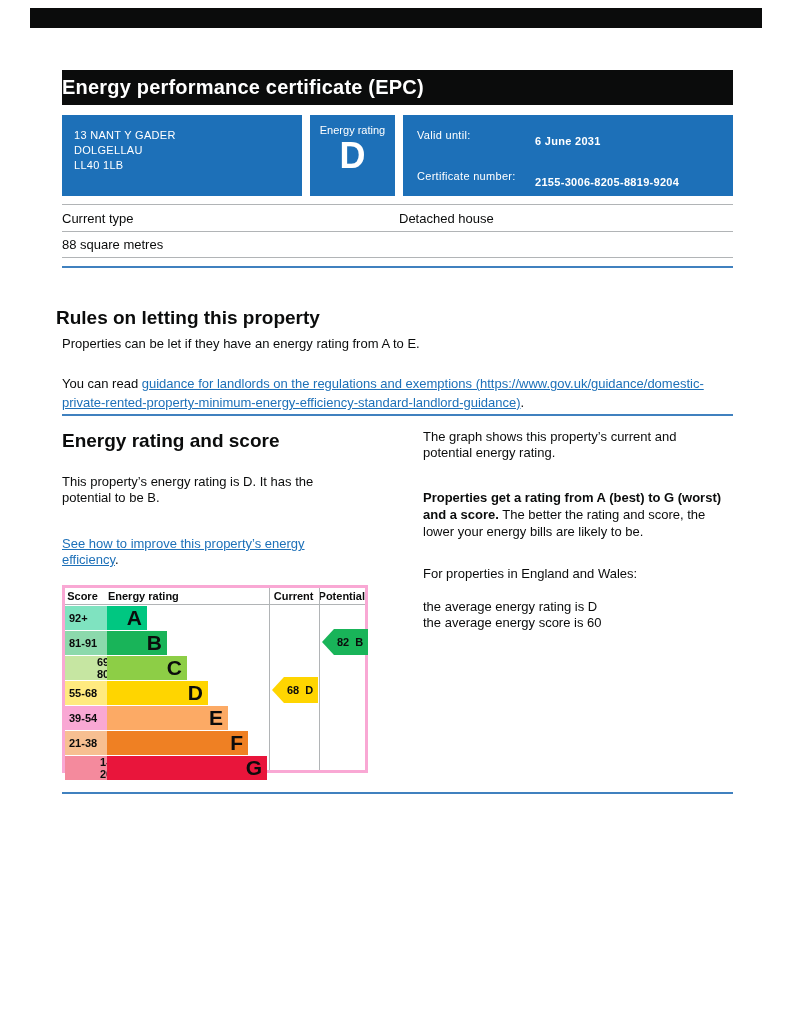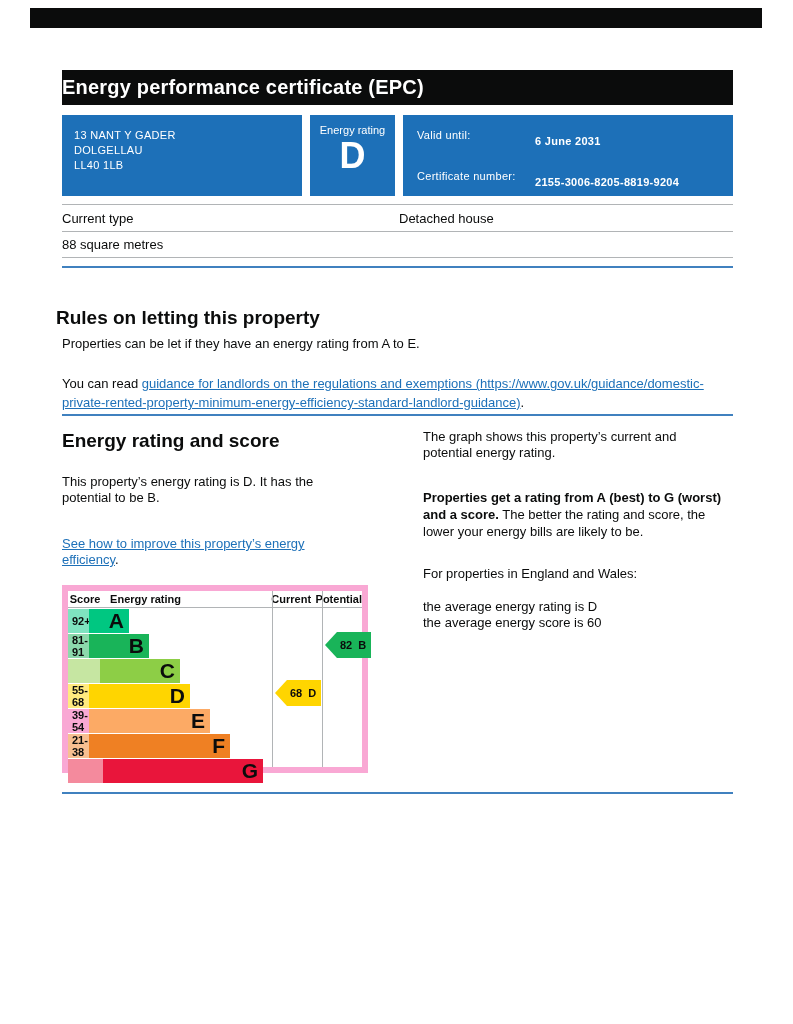--- a/index.html
+++ b/index.html
@@ -47,34 +47,34 @@
   #ers-intro { left:62px; top:474px; font-size:13px; line-height:16px; }
   #ers-link { left:62px; top:536px; font-size:13px; line-height:16px; }
 
   #right-p1 { left:423px; top:429px; font-size:13px; line-height:16px; }
   #right-p2 { left:423px; top:489px; font-size:13px; line-height:17px; }
   #right-p2 b { font-weight:bold; }
   #right-p3 { left:423px; top:566px; font-size:13px; }
   #right-p4 { left:423px; top:599px; font-size:13px; line-height:16px; }
 
   
-  #chart { left:62px; top:585px; width:306px; height:188px; border:6px solid #f9a8d4; background:#fff; }
+  #chart { left:62px; top:585px; width:306px; height:188px; border:3px solid #f9a8d4; background:#fff; }
   #chart-header { position:absolute; left:0; top:0; width:100%; height:17px;
     border-bottom:1px solid #b1b4b6; display:flex; align-items:center;
     font-size:11px; font-weight:bold; }
   .h-score { width:35px; text-align:center; }
   .h-rating { width:169px; padding-left:8px; }
   .h-current { width:50px; text-align:center; }
   .h-potential { flex:1; text-align:center; }
   .v-line { position:absolute; top:0; bottom:0; width:1px; background:#b1b4b6; }
   #v1 { left:204px; } #v2 { left:254px; }
   #band-rows { position:absolute; left:0; top:18px; bottom:0; width:204px; display:flex; flex-direction:column; }
   .band-row { flex:1; display:flex; border-bottom:1px solid #fff; }
   .band-row:last-child { border-bottom:none; }
-  .band-score { width:21px; font-size:11px; font-weight:bold; display:flex; align-items:center; padding-left:4px; }
+  .band-score { width:42px; font-size:11px; font-weight:bold; display:flex; align-items:center; padding-left:4px; }
   .band-bar { height:100%; display:flex; align-items:center; justify-content:flex-end;
     padding-right:5px; font-size:21px; font-weight:bold; color:#0b0c0c; }
   .arrow { position:absolute; height:26px; width:46px;
     clip-path:polygon(0 50%, 26% 0, 100% 0, 100% 100%, 26% 100%);
     display:flex; align-items:center; justify-content:center; gap:6px;
     padding-left:10px; font-size:11px; font-weight:bold; color:#0b0c0c; }
   #current-arrow { left:207px; }
   #potential-arrow { left:257px; }
   .tline { display:block; }
 </style>

